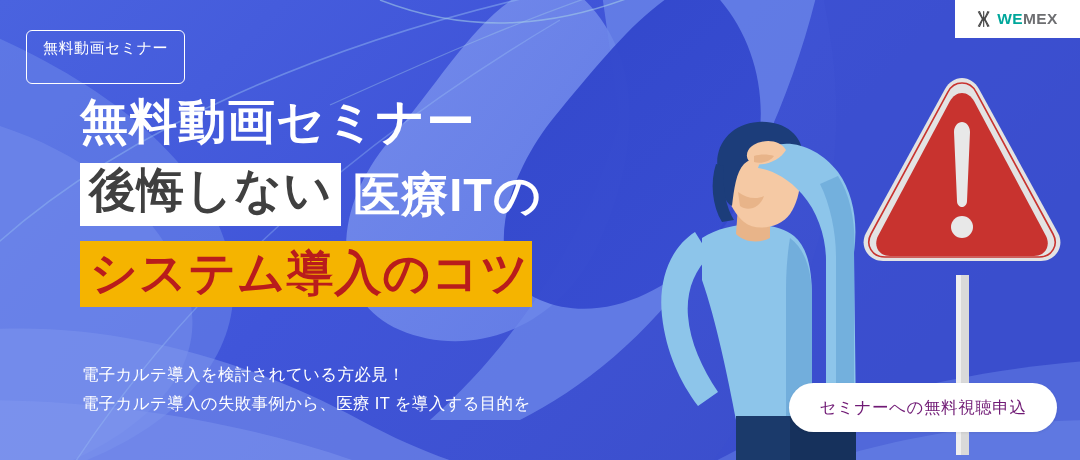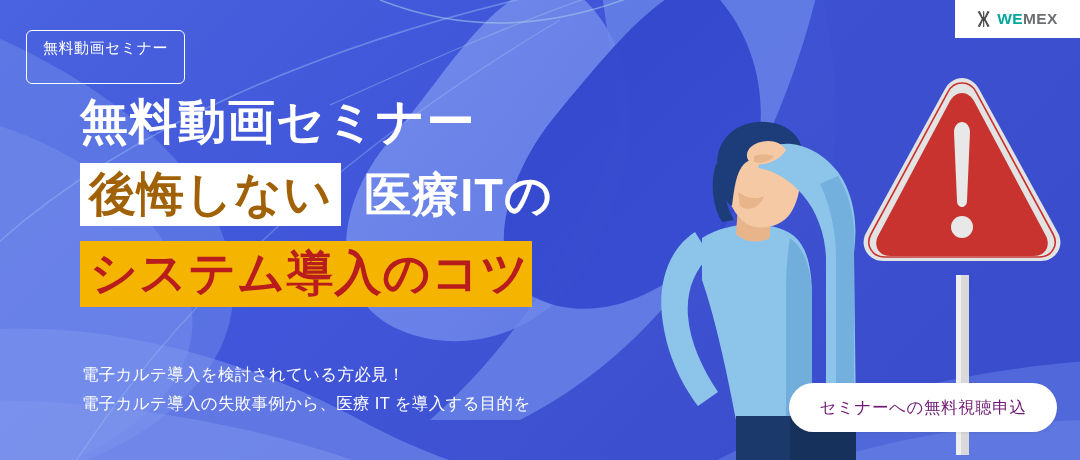--- a/index.html
+++ b/index.html
@@ -40,24 +40,24 @@
   .line{display:block;line-height:1;}
   .line1{
     color:#ffffff;font-size:48px;font-weight:700;letter-spacing:1px;
     margin-bottom:17px;
   }
   .line2{
     display:flex;align-items:center;margin-bottom:15px;
     font-size:47px;font-weight:700;letter-spacing:1px;line-height:1;
   }
   .hl-white{
-    background:#ffffff;color:#a16207;
-    padding:7px 9px 9px 9px;display:inline-block;line-height:1;
-  }
-  .line2-rest{color:#ffffff;margin-left:23px;display:inline-block;}
+    background:#ffffff;color:#404040;
+    padding:7px 9px 9px 9px;display:inline-block;line-height:1;font-family:Liberation Mono, monospace;
+  }
+  .line2-rest{color:#ffffff;margin-left:12px;display:inline-block;}
   .line3{
     display:inline-block;
     background:#f5b400;color:#b91c1c;
     font-size:47px;font-weight:700;letter-spacing:1px;
     padding:8px 2px 11px 10px;line-height:1;
   }
 
   
   .subcopy{
     position:absolute;left:82px;top:348px;

